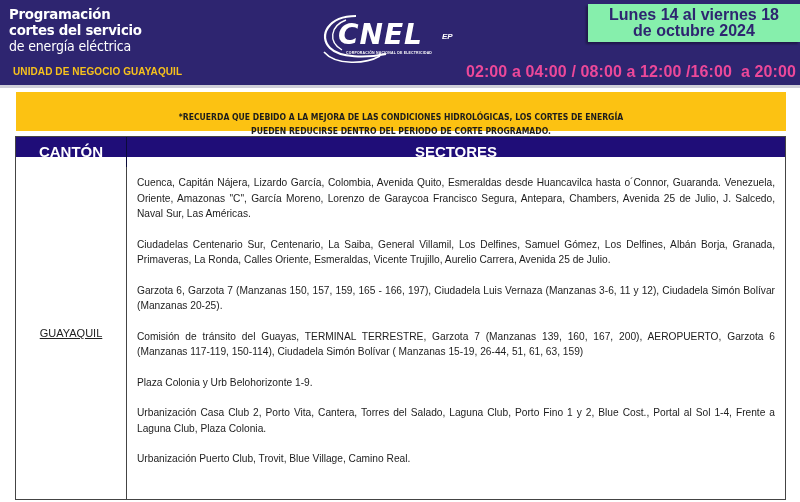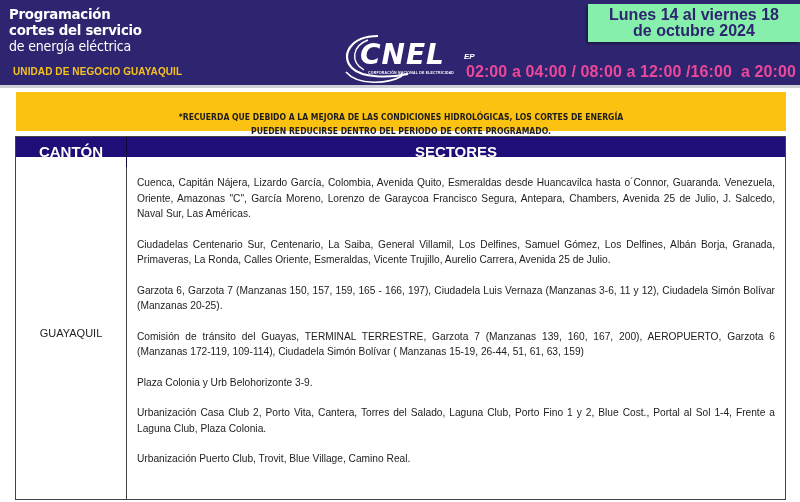--- a/index.html
+++ b/index.html
@@ -19,21 +19,21 @@
     }
     .title-line3 {
       font-family: "DejaVu Sans", sans-serif; font-size: 14px; line-height: 17px;
       transform: scaleX(0.9); transform-origin: left; letter-spacing: -0.2px;
     }
     .unit-name {
       position: absolute; left: 13px; top: 66px;
       color: #f8c21c; font-weight: bold; font-size: 10px; letter-spacing: 0.1px;
     }
 
-    .logo { position: absolute; left: 338px; top: 10px; width: 150px; height: 56px; margin-top: 20px; }
+    .logo { position: absolute; left: 316px; top: 10px; width: 150px; height: 56px; }
     .logo-text {
       position: absolute; left: 22px; top: 8px;
       color: #ffffff; font-weight: bold; font-style: italic;
       font-size: 28px; letter-spacing: 1px;
       font-family: "DejaVu Sans", sans-serif;
     }
     .logo-ep {
       position: absolute; left: 126px; top: 22px;
       color: #ffffff; font-weight: bold; font-style: italic; font-size: 8px;
     }
@@ -85,20 +85,21 @@
     .th-sectores {
       position: absolute; left: 111px; top: 0; width: 658px; height: 30px;
       text-align: center; line-height: 30px;
     }
     .td-canton {
       position: absolute; left: 0; top: 30px; width: 111px; height: 332px;
       border-right: 1px solid #444;
       font-size: 11px; color: #222;
       text-align: center;
       padding-top: 160px;
+      text-decoration: underline;
     }
     .td-sectores {
       position: absolute; left: 111px; top: 30px; width: 658px; height: 332px;
       padding: 8px 10px 0 10px;
       font-size: 10.2px; color: #1d1d1d; line-height: 15.5px;
       text-align: justify;
     }
     .td-sectores p { margin-bottom: 15px; }
   </style>
 </head>
@@ -139,18 +140,18 @@
 <div class="table">
   <div class="thead">
     <div class="th-canton">CANTÓN</div>
     <div class="th-sectores">SECTORES</div>
   </div>
   <div class="td-canton">GUAYAQUIL</div>
   <div class="td-sectores">
     <p>Cuenca, Capitán Nájera, Lizardo García, Colombia, Avenida Quito, Esmeraldas desde Huancavilca hasta o´Connor, Guaranda. Venezuela, Oriente, Amazonas "C", García Moreno, Lorenzo de Garaycoa Francisco Segura, Antepara, Chambers, Avenida 25 de Julio, J. Salcedo, Naval Sur, Las Américas.</p>
     <p>Ciudadelas Centenario Sur, Centenario, La Saiba, General Villamil, Los Delfines, Samuel Gómez, Los Delfines, Albán Borja, Granada, Primaveras, La Ronda, Calles Oriente, Esmeraldas, Vicente Trujillo, Aurelio Carrera, Avenida 25 de Julio.</p>
     <p>Garzota 6, Garzota 7 (Manzanas 150, 157, 159, 165 - 166, 197), Ciudadela Luis Vernaza (Manzanas 3-6, 11 y 12), Ciudadela Simón Bolívar (Manzanas 20-25).</p>
-    <p>Comisión de tránsito del Guayas, TERMINAL TERRESTRE, Garzota 7 (Manzanas 139, 160, 167, 200), AEROPUERTO, Garzota 6 (Manzanas 172-119, 109-114), Ciudadela Simón Bolívar ( Manzanas 15-19, 26-44, 51, 61, 63, 159)</p>
-    <p>Plaza Colonia y Urb Belohorizonte 3-9.</p>
+    <p>Comisión de tránsito del Guayas, TERMINAL TERRESTRE, Garzota 7 (Manzanas 139, 160, 167, 200), AEROPUERTO, Garzota 6 (Manzanas 117-119, 150-114), Ciudadela Simón Bolívar ( Manzanas 15-19, 26-44, 51, 61, 63, 159)</p>
+    <p>Plaza Colonia y Urb Belohorizonte 1-9.</p>
     <p>Urbanización Casa Club 2, Porto Vita, Cantera, Torres del Salado, Laguna Club, Porto Fino 1 y 2, Blue Cost., Portal al Sol 1-4, Frente a Laguna Club, Plaza Colonia.</p>
     <p>Urbanización Puerto Club, Trovit, Blue Village, Camino Real.</p>
   </div>
 </div>
 
 </body></html>

